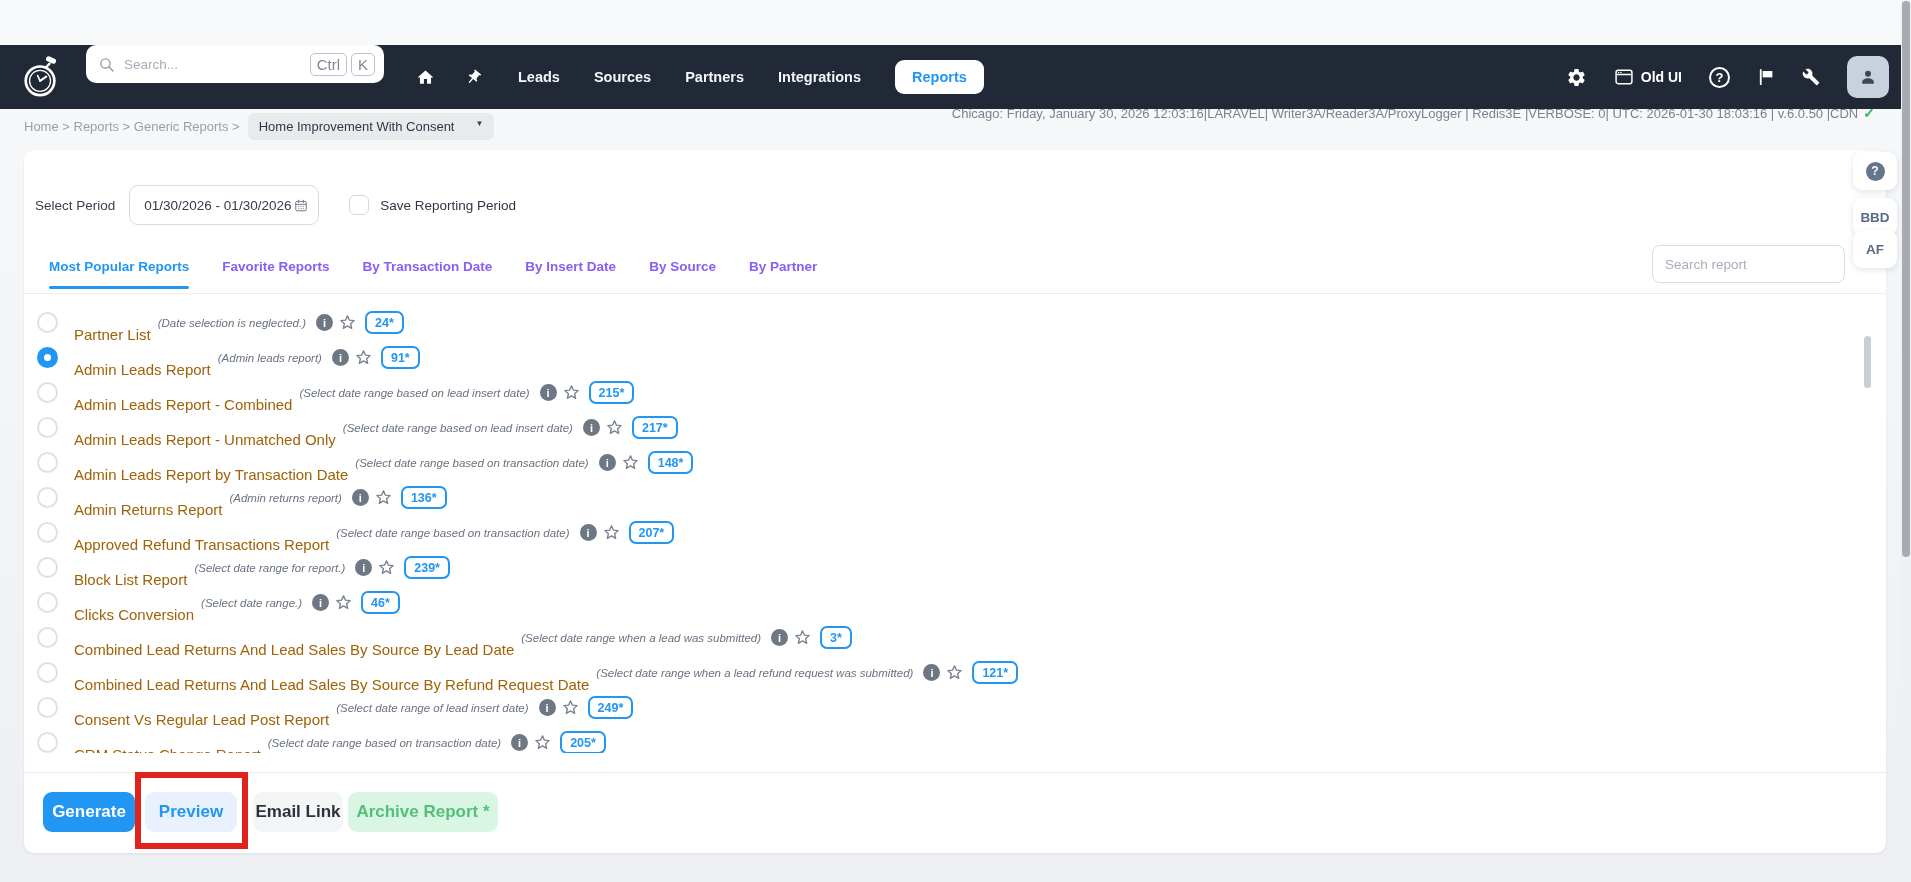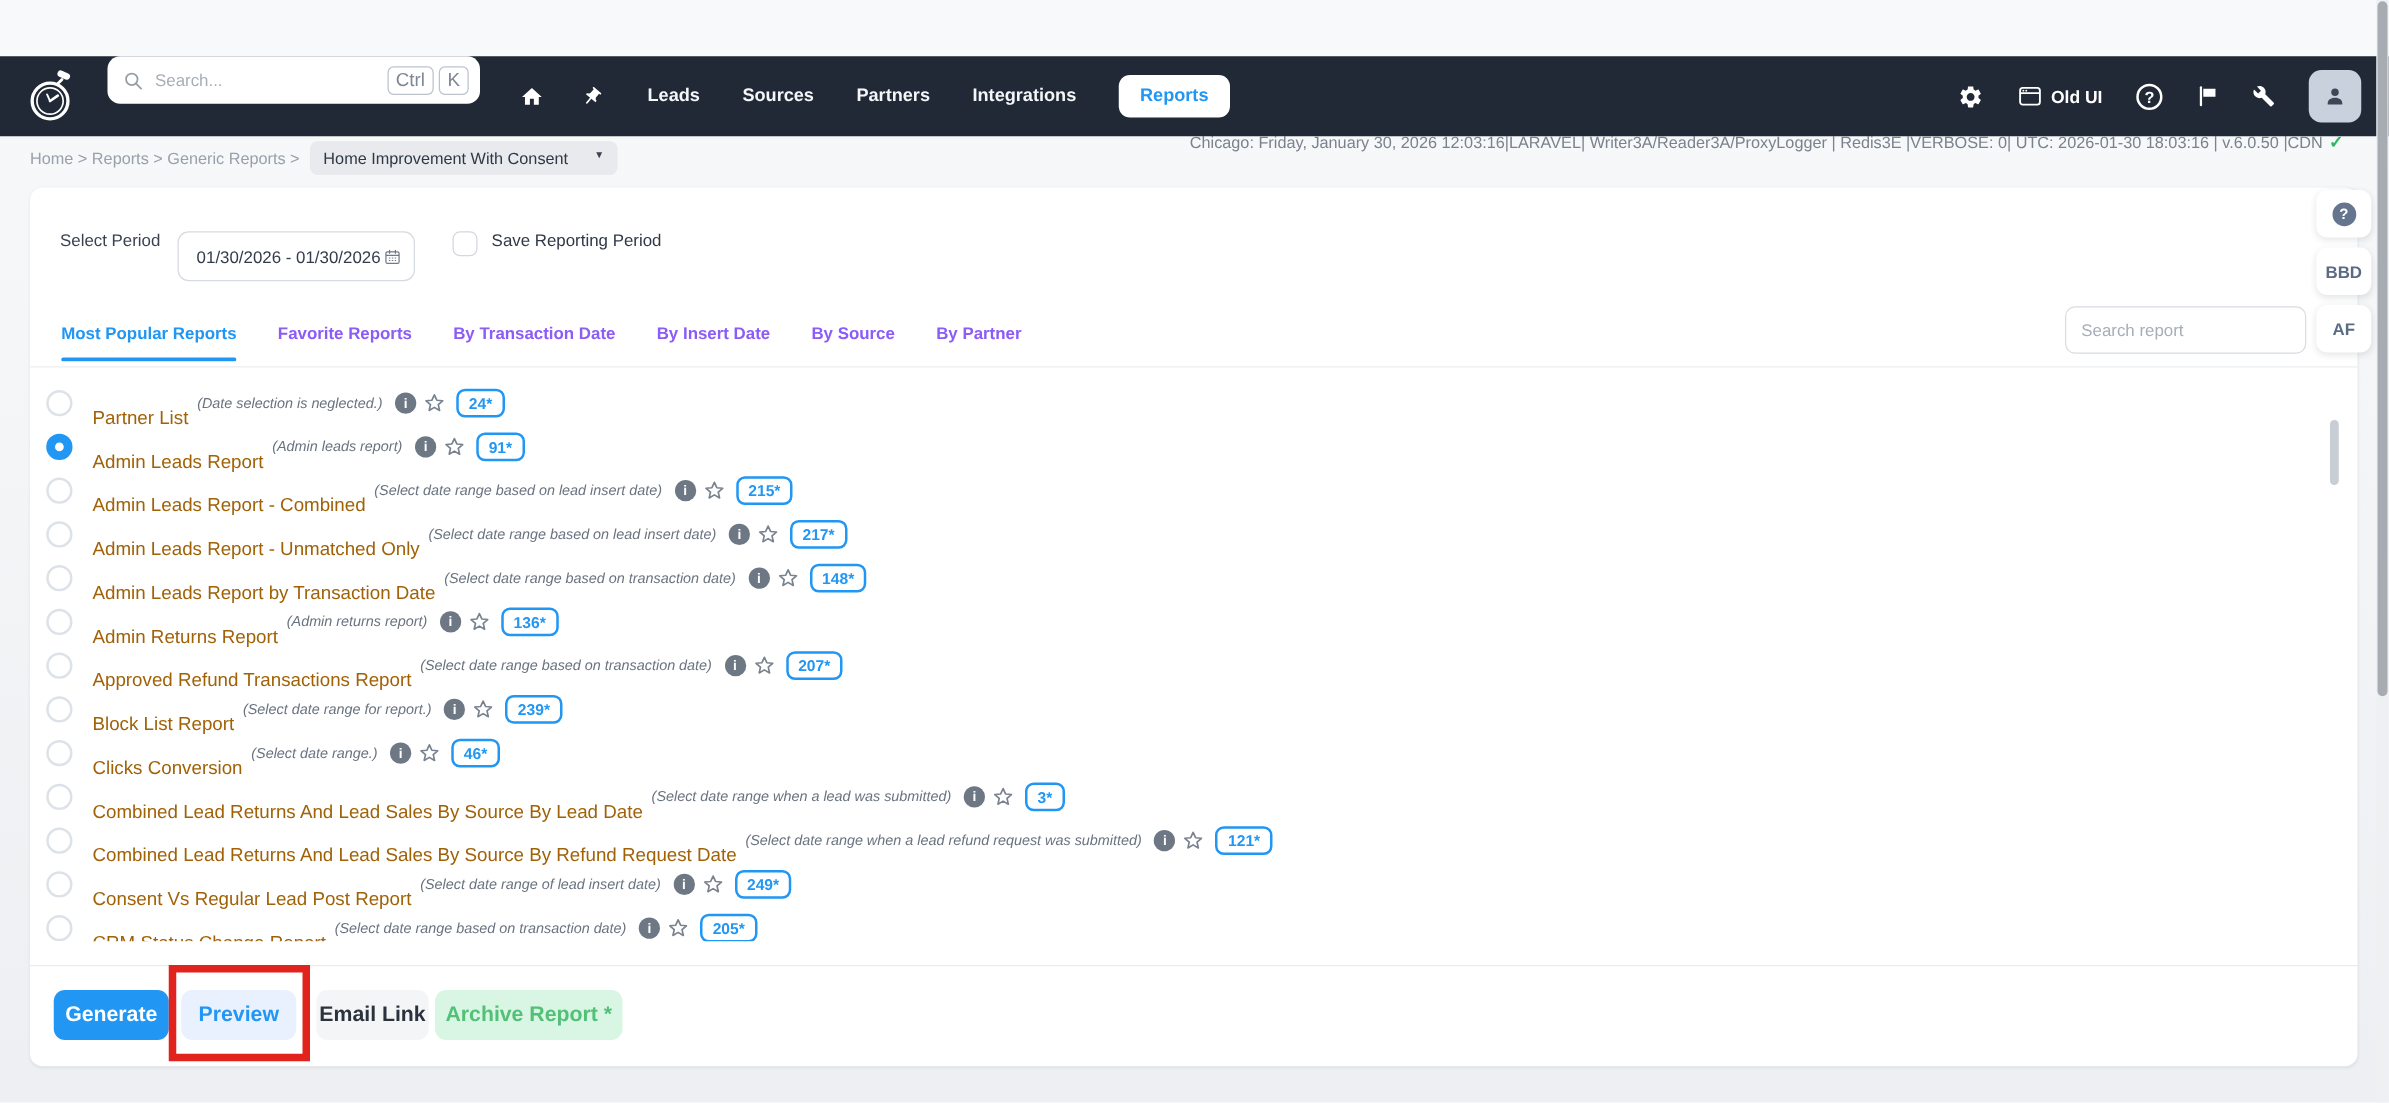--- a/index.html
+++ b/index.html
@@ -78,21 +78,21 @@
     white-space:nowrap; display:flex; align-items:center; gap:5px;
   }
   .status-check { color:#2eb85c; font-weight:700; font-size:14px; }
 
   
   .card {
     position:absolute; left:24px; top:150px; width:1862px; height:703px;
     background:#fff; border-radius:10px;
     box-shadow:0 1px 3px rgba(20,30,50,.08);
   }
-  .period-row { position:absolute; left:24px; top:35px; height:40px; display:flex; }
+  .period-row { position:absolute; left:11px; top:35px; height:40px; display:flex; align-items:center; }
   .period-label { font-size:13.5px; color:#39424f; margin-right:14px; }
   .date-input {
     width:190px; height:40px; border:1px solid #d6dbe1; border-radius:9px;
     display:flex; align-items:center; padding:0 10px 0 14px; cursor:pointer;
   }
   .date-input input {
     border:0; outline:none; width:150px; font-size:13.5px; color:#333c4a;
     font-family:"Liberation Sans",sans-serif; background:transparent; pointer-events:none;
   }
   .checkbox {
@@ -172,21 +172,21 @@
 
   
   .side-btn {
     position:absolute; left:1853px; width:44px; height:38px; background:#fff;
     border-radius:9px; box-shadow:0 2px 6px rgba(30,40,60,.12);
     display:flex; align-items:center; justify-content:center;
     color:#5c6b84; font-weight:700; font-size:13.5px; cursor:pointer; z-index:15;
   }
   .side-btn.help { top:152px; }
   .side-btn.bbd  { top:198px; }
-  .side-btn.af   { top:244px; }
+  .side-btn.af   { top:230px; }
   .side-help-circle {
     width:19px; height:19px; border-radius:50%; background:#66758e; color:#fff;
     font-size:12px; font-weight:700; display:flex; align-items:center; justify-content:center;
   }
 </style>
 </head>
 <body>
 
 <nav class="navbar">
   <div class="logo">

